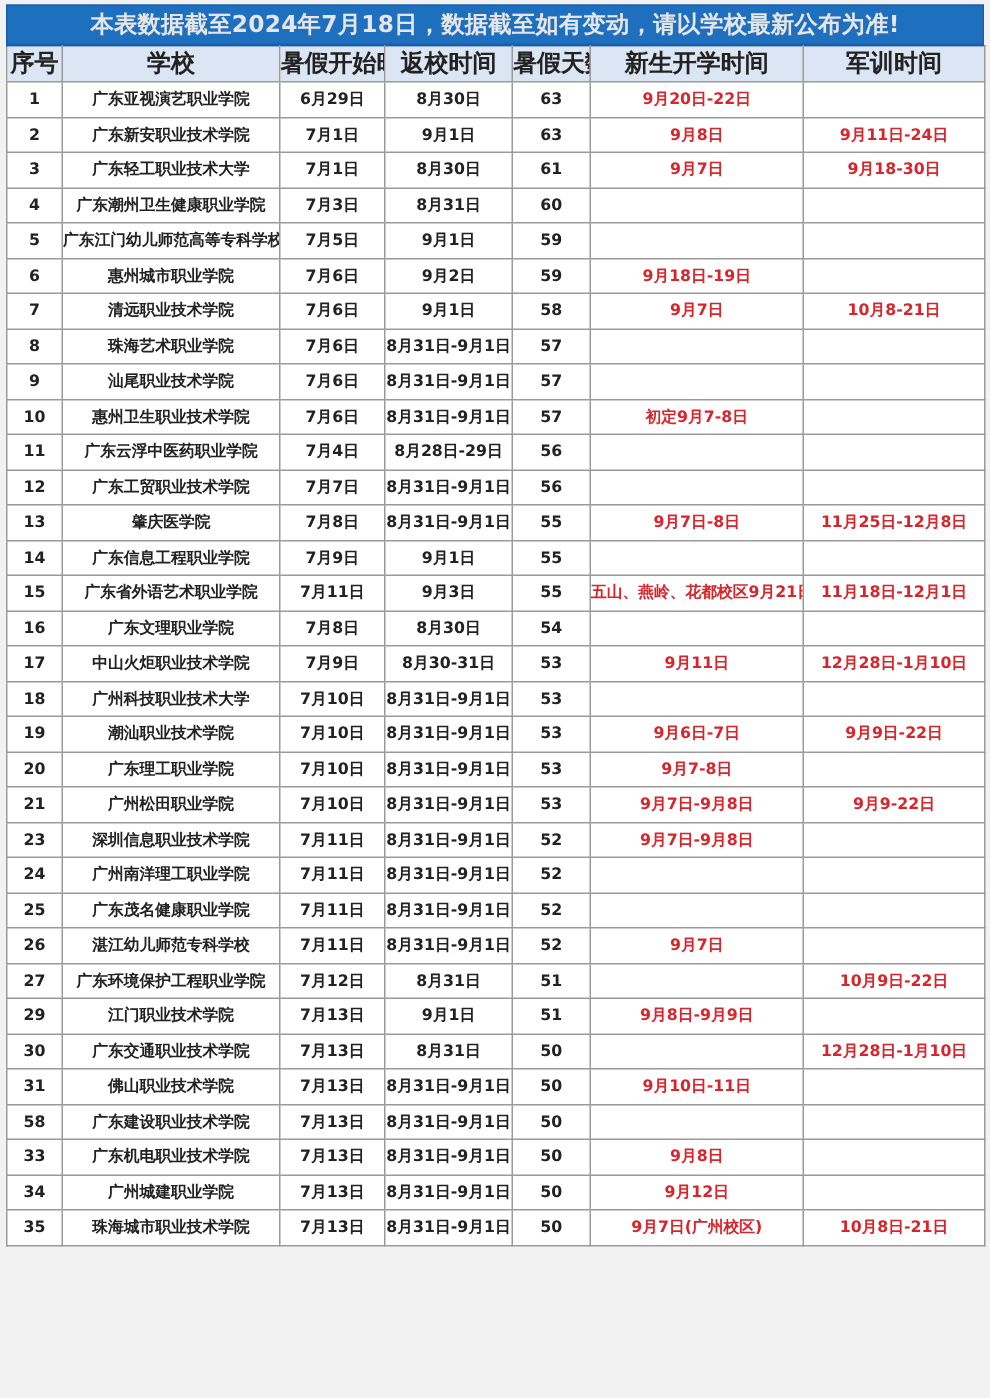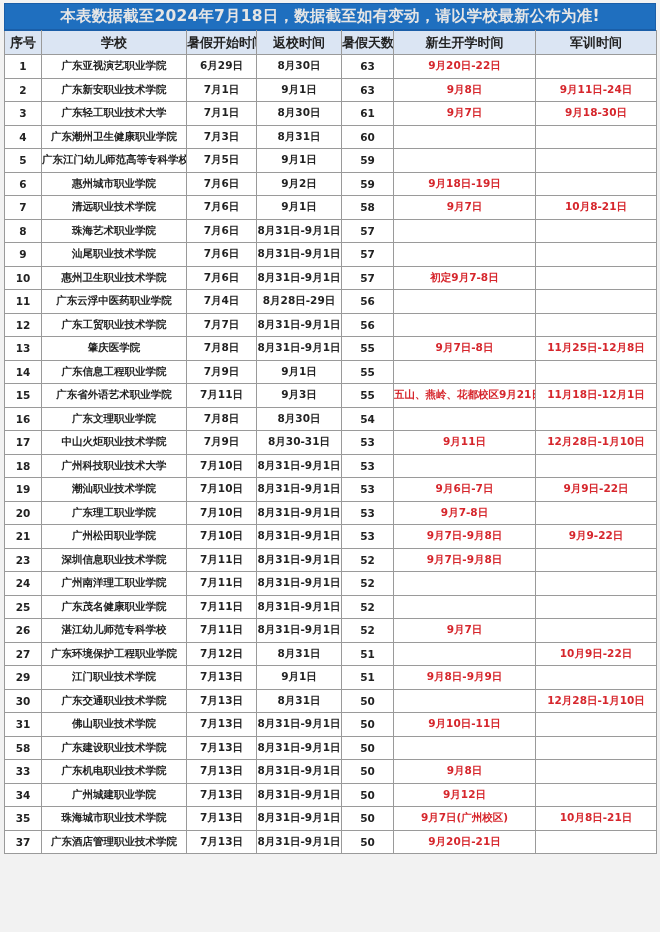--- a/index.html
+++ b/index.html
@@ -4,21 +4,21 @@
 <style>
   html, body { margin:0; padding:0; background:#f2f2f2; }
   body { width:660px; height:932px; overflow:hidden; font-family:"DejaVu Sans", sans-serif; }
   .wrap { position:absolute; left:4px; top:3px; width:652px; background:#fff; }
   .title { height:27px; background:#1f6fbf; color:#e5e5e5; font-weight:bold; font-size:15.5px;
            display:flex; align-items:center; justify-content:center; letter-spacing:0.2px;
            border:1px solid #1a5ea8; box-sizing:border-box; }
   table { border-collapse:collapse; width:652px; table-layout:fixed; }
   th, td { border:1px solid #9a9a9a; text-align:center; padding:0; font-size:10.5px; font-weight:bold;
            white-space:nowrap; overflow:hidden; }
-  th { background:#dbe5f3; height:23px; font-size:13px; color:#222; border-top:1px solid #1a5ea8; }
+  th { background:#dbe5f3; height:23px; font-size:16px; color:#222; border-top:1px solid #1a5ea8; }
   td { height:22.5px; color:#222; }
   td.red { color:#d6262c; }
   .c-jx { border-left:1.5px solid #222; }
   .bottom { position:absolute; left:0; top:926px; width:660px; height:6px; background:#f2f2f2; }
 </style>
 </head>
 <body>
 
 <div class="wrap">
   <div class="title">本表数据截至2024年7月18日，数据截至如有变动，请以学校最新公布为准!</div>
@@ -334,25 +334,16 @@
         </tr>
         <tr>
           <td>35</td>
           <td>珠海城市职业技术学院</td>
           <td>7月13日</td>
           <td>8月31日-9月1日</td>
           <td>50</td>
           <td class="red">9月7日(广州校区)</td>
           <td class="red c-jx">10月8日-21日</td>
         </tr>
-        <tr>
-          <td>37</td>
-          <td>广东酒店管理职业技术学院</td>
-          <td>7月13日</td>
-          <td>8月31日-9月1日</td>
-          <td>50</td>
-          <td class="red">9月20日-21日</td>
-          <td class="red c-jx"></td>
-        </tr>
       </tbody>
   </table>
 </div>
 <div class="bottom"></div>
 
 </body></html>

